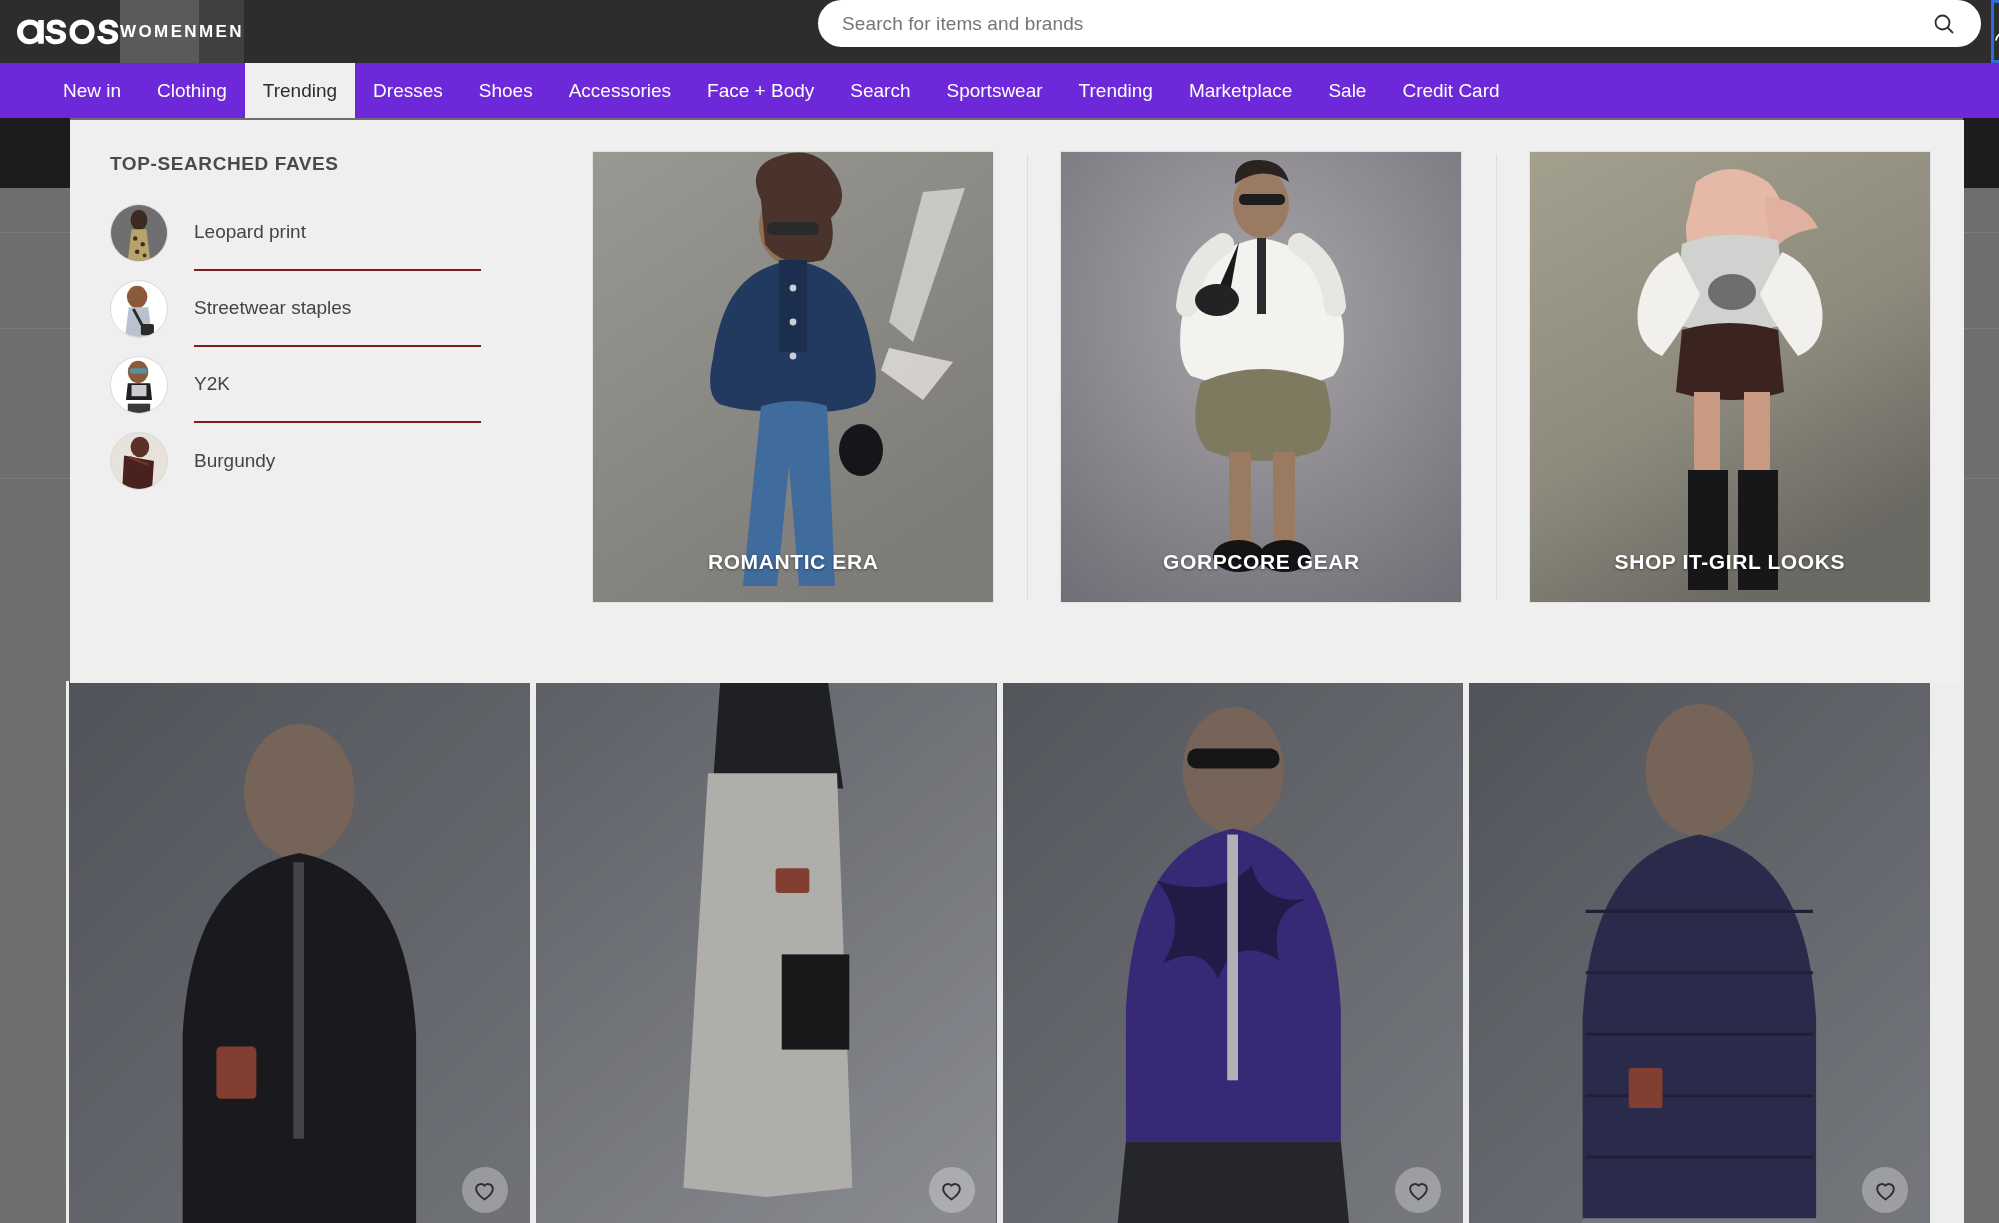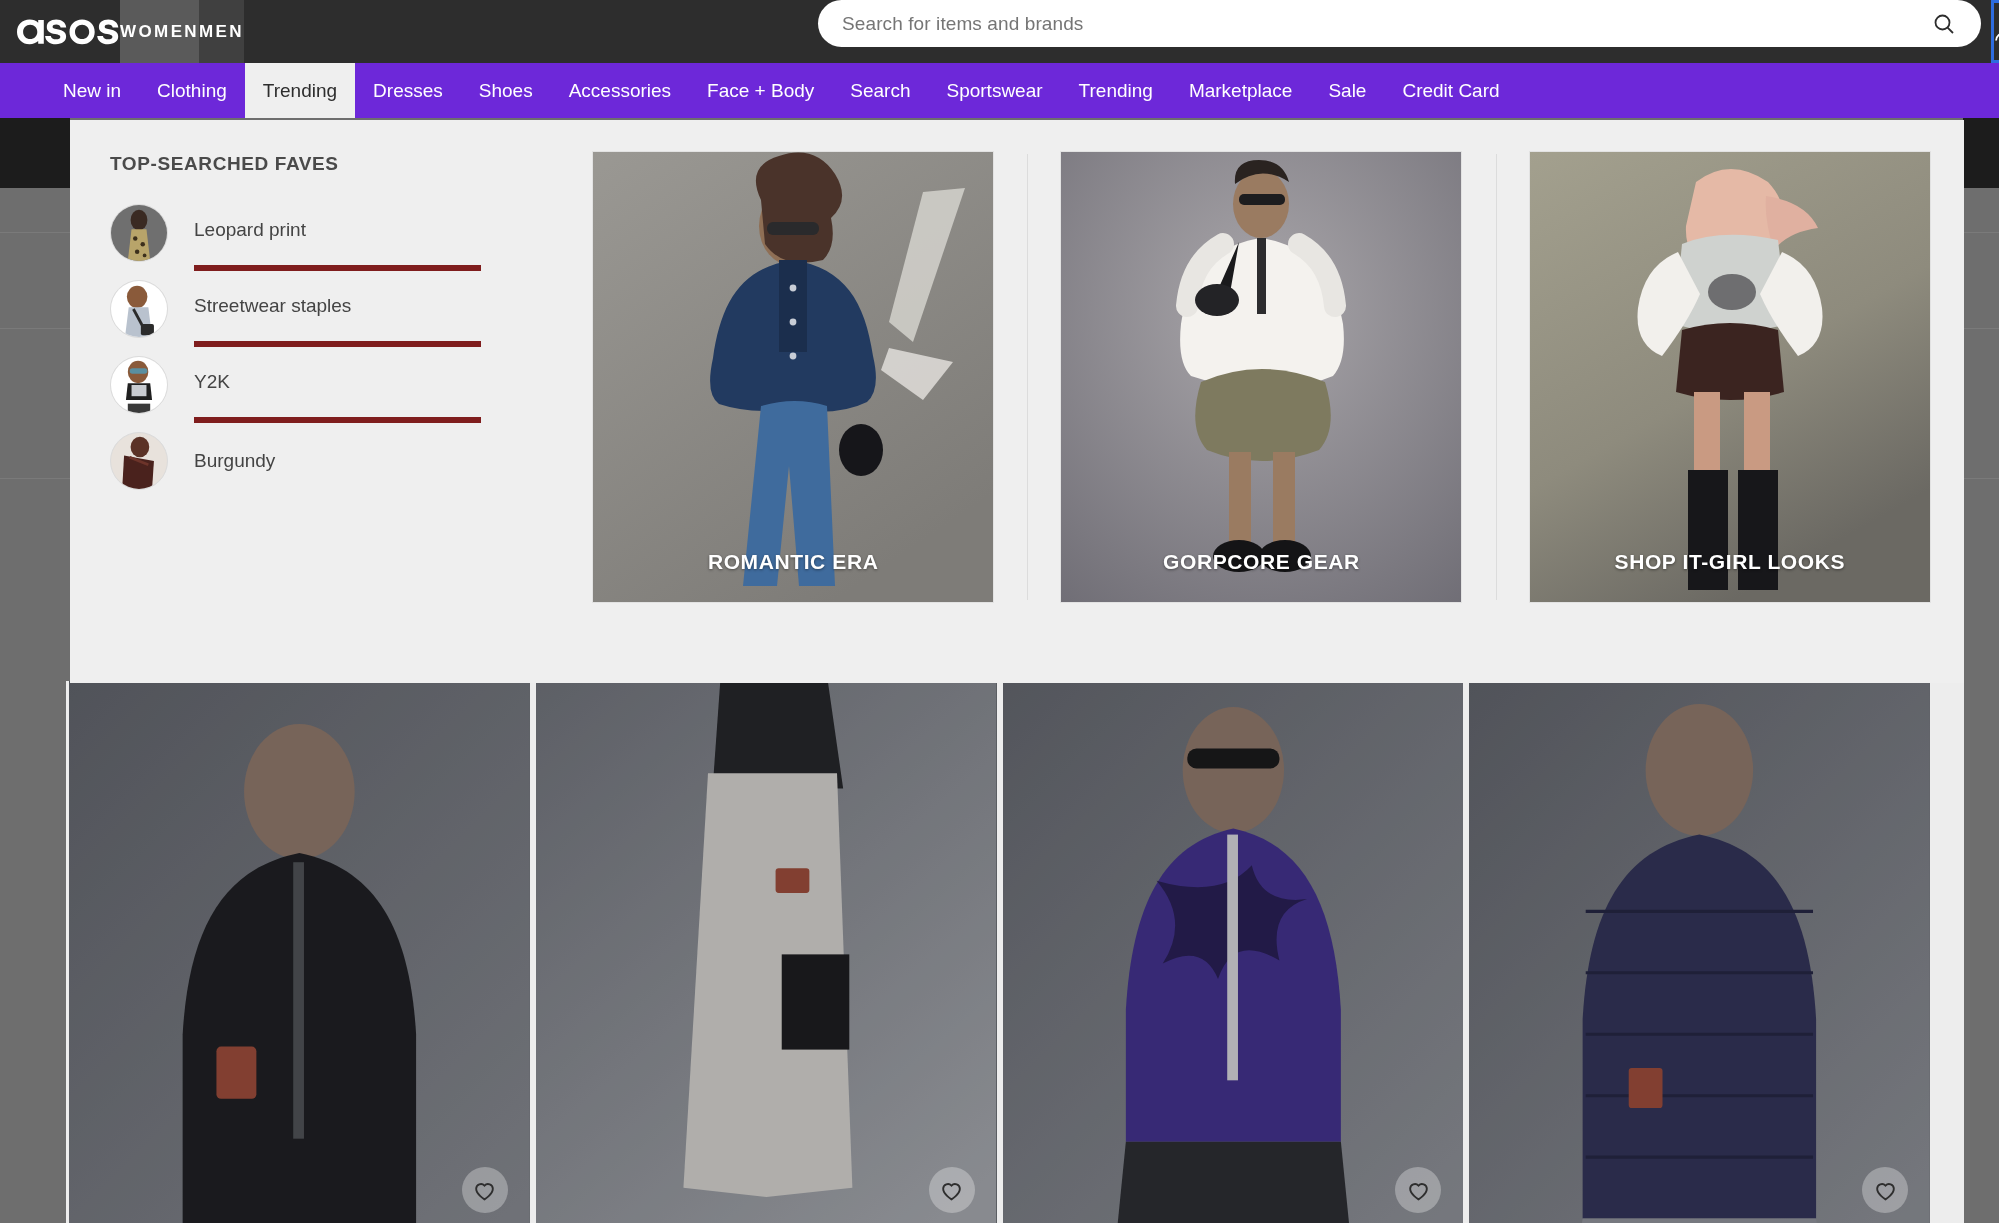--- a/index.html
+++ b/index.html
@@ -98,21 +98,21 @@
     padding-right: 78px;
   }
   .fave-thumb {
     width: 58px; height: 58px; border-radius: 50%; flex-shrink: 0;
     border: 1px solid #dcdcdc; overflow: hidden; background: #d9d9d9;
     position: relative;
   }
   .fave-thumb svg { display: block; width: 100%; height: 100%; }
   .fave-label-wrap {
     flex: 1; height: 76px; margin-left: 26px;
-    display: flex; align-items: center; border-bottom: 6px solid #7f1d1d;
+    display: flex; align-items: center; border-bottom: 2px solid #7f1d1d;
   }
   .fave-row:last-child .fave-label-wrap { border-bottom: none; }
   .fave-label { font-size: 19px; color: #444; }
 
   .cards {
     flex: 1; display: flex; align-items: flex-start; padding-top: 31px;
   }
   .card-col {
     flex: 1; display: flex; justify-content: center; position: relative;
     padding: 0 28px;

